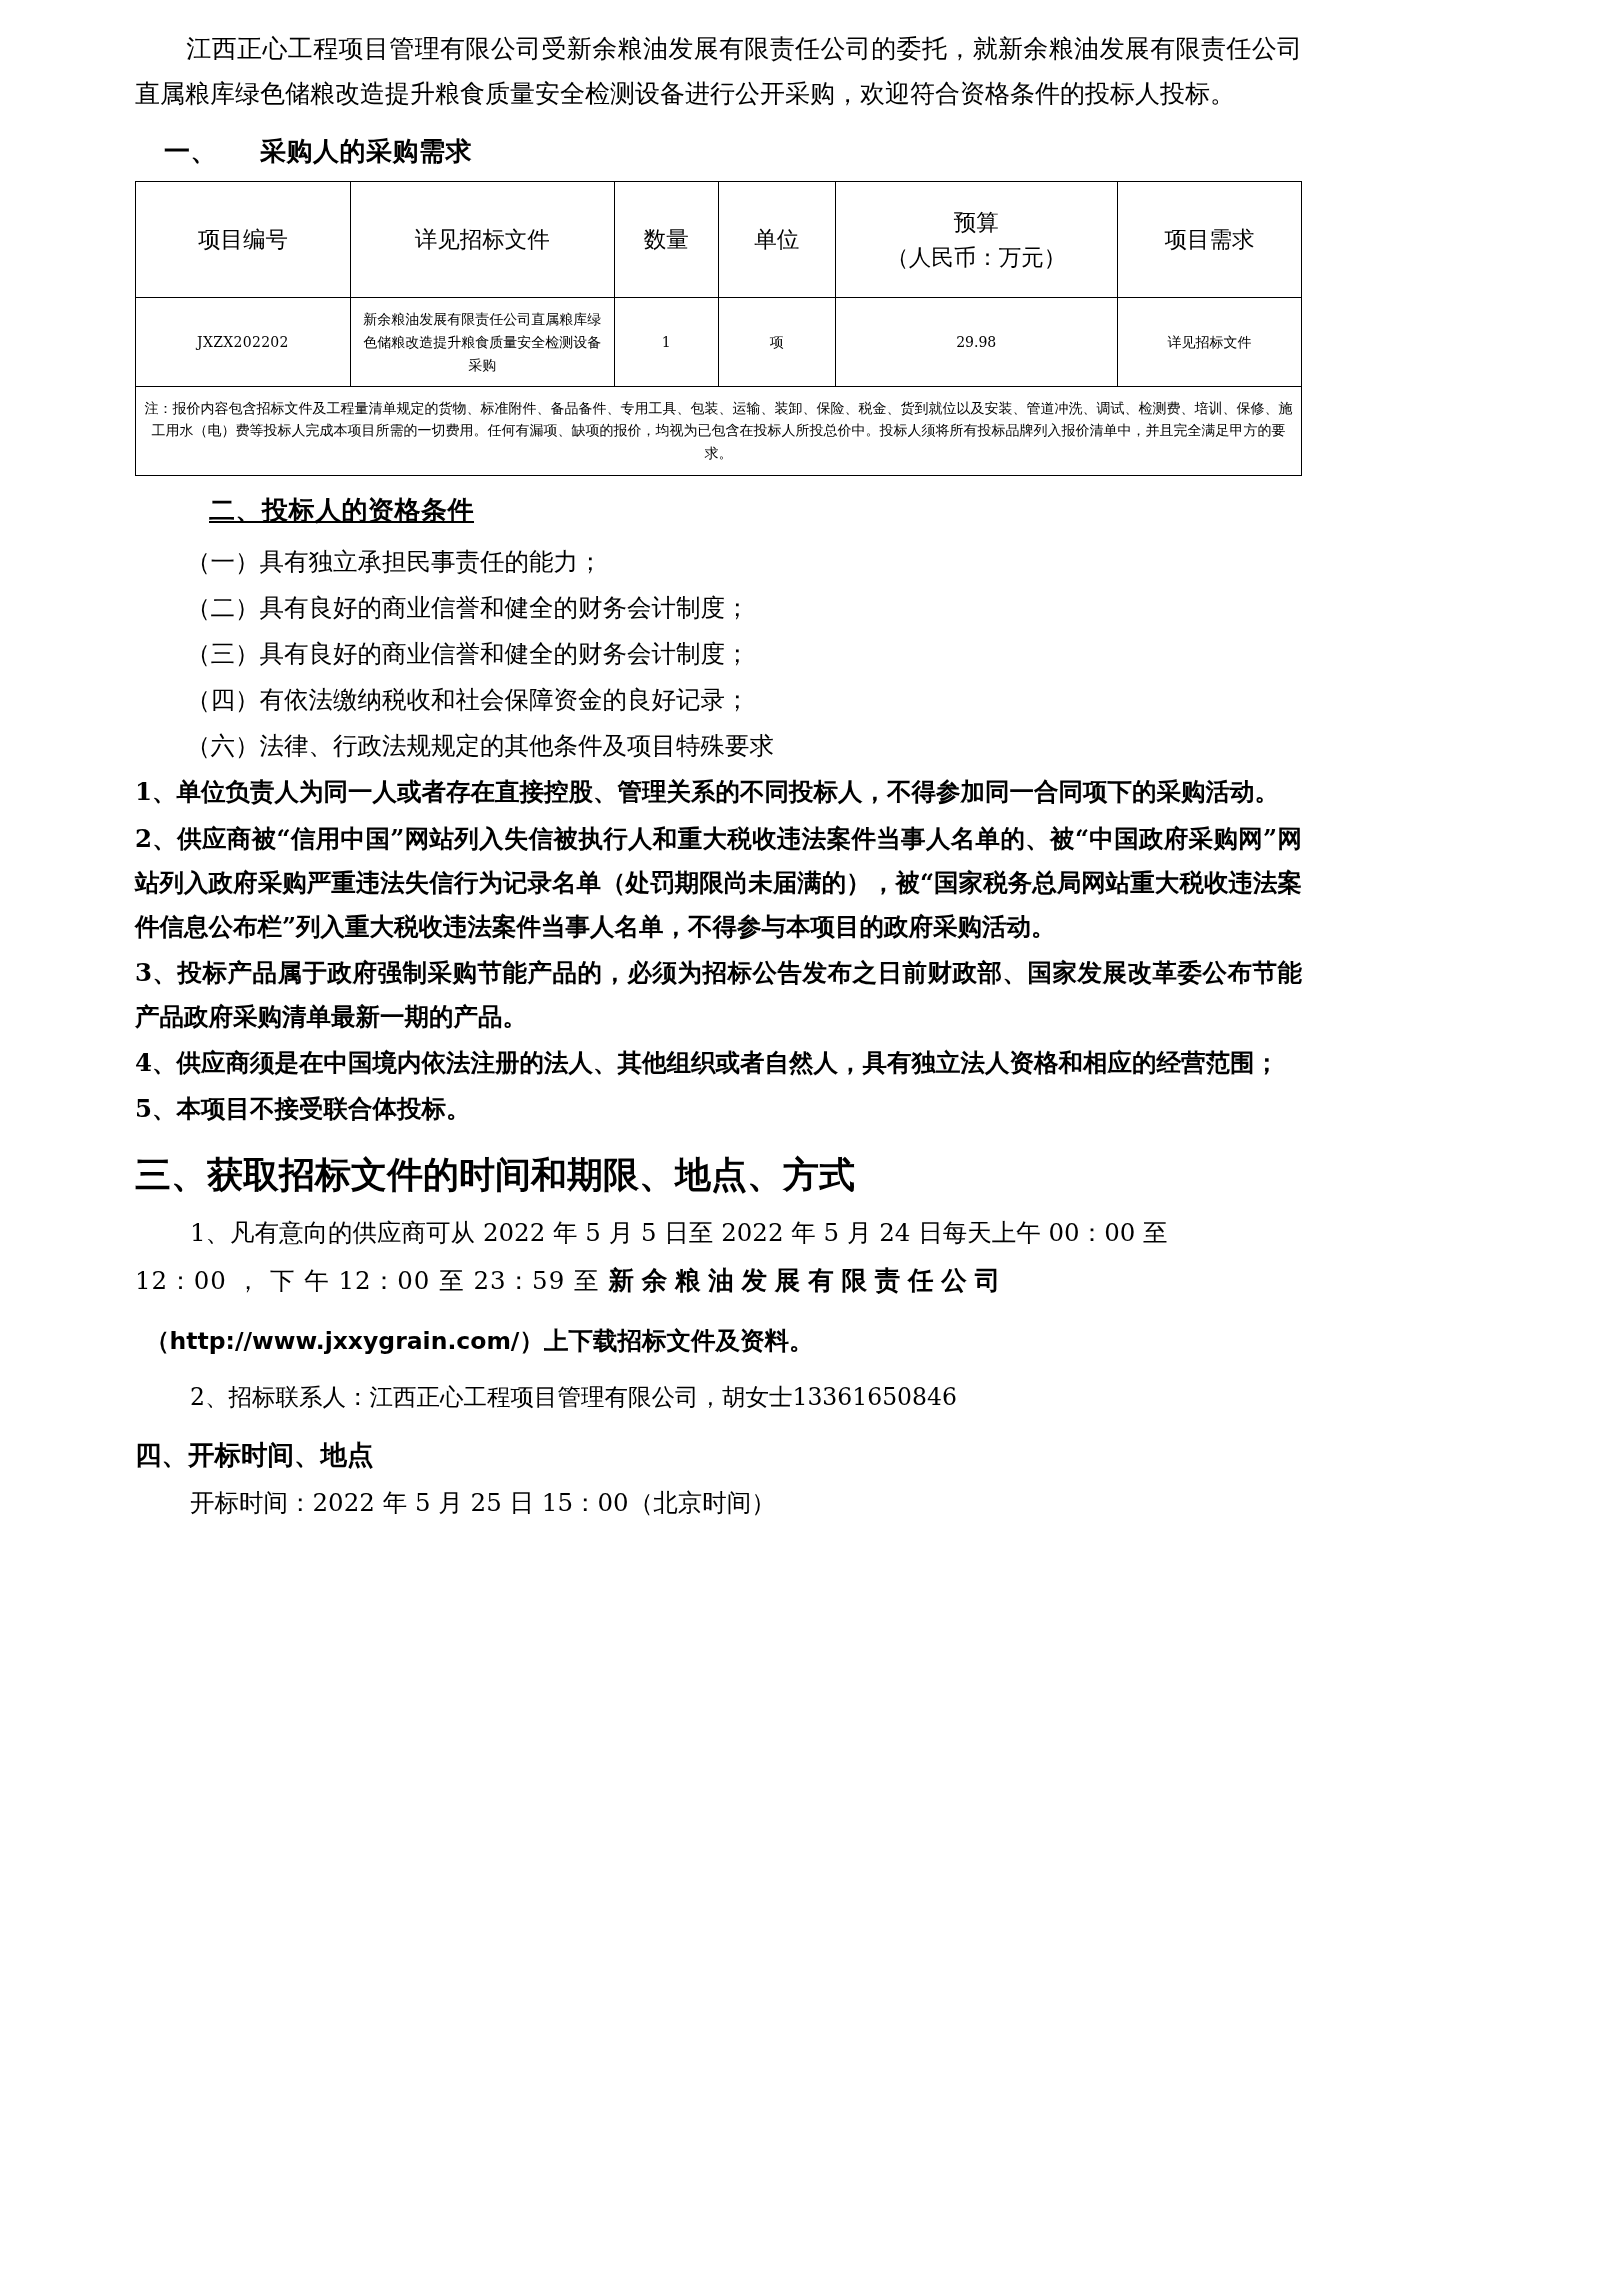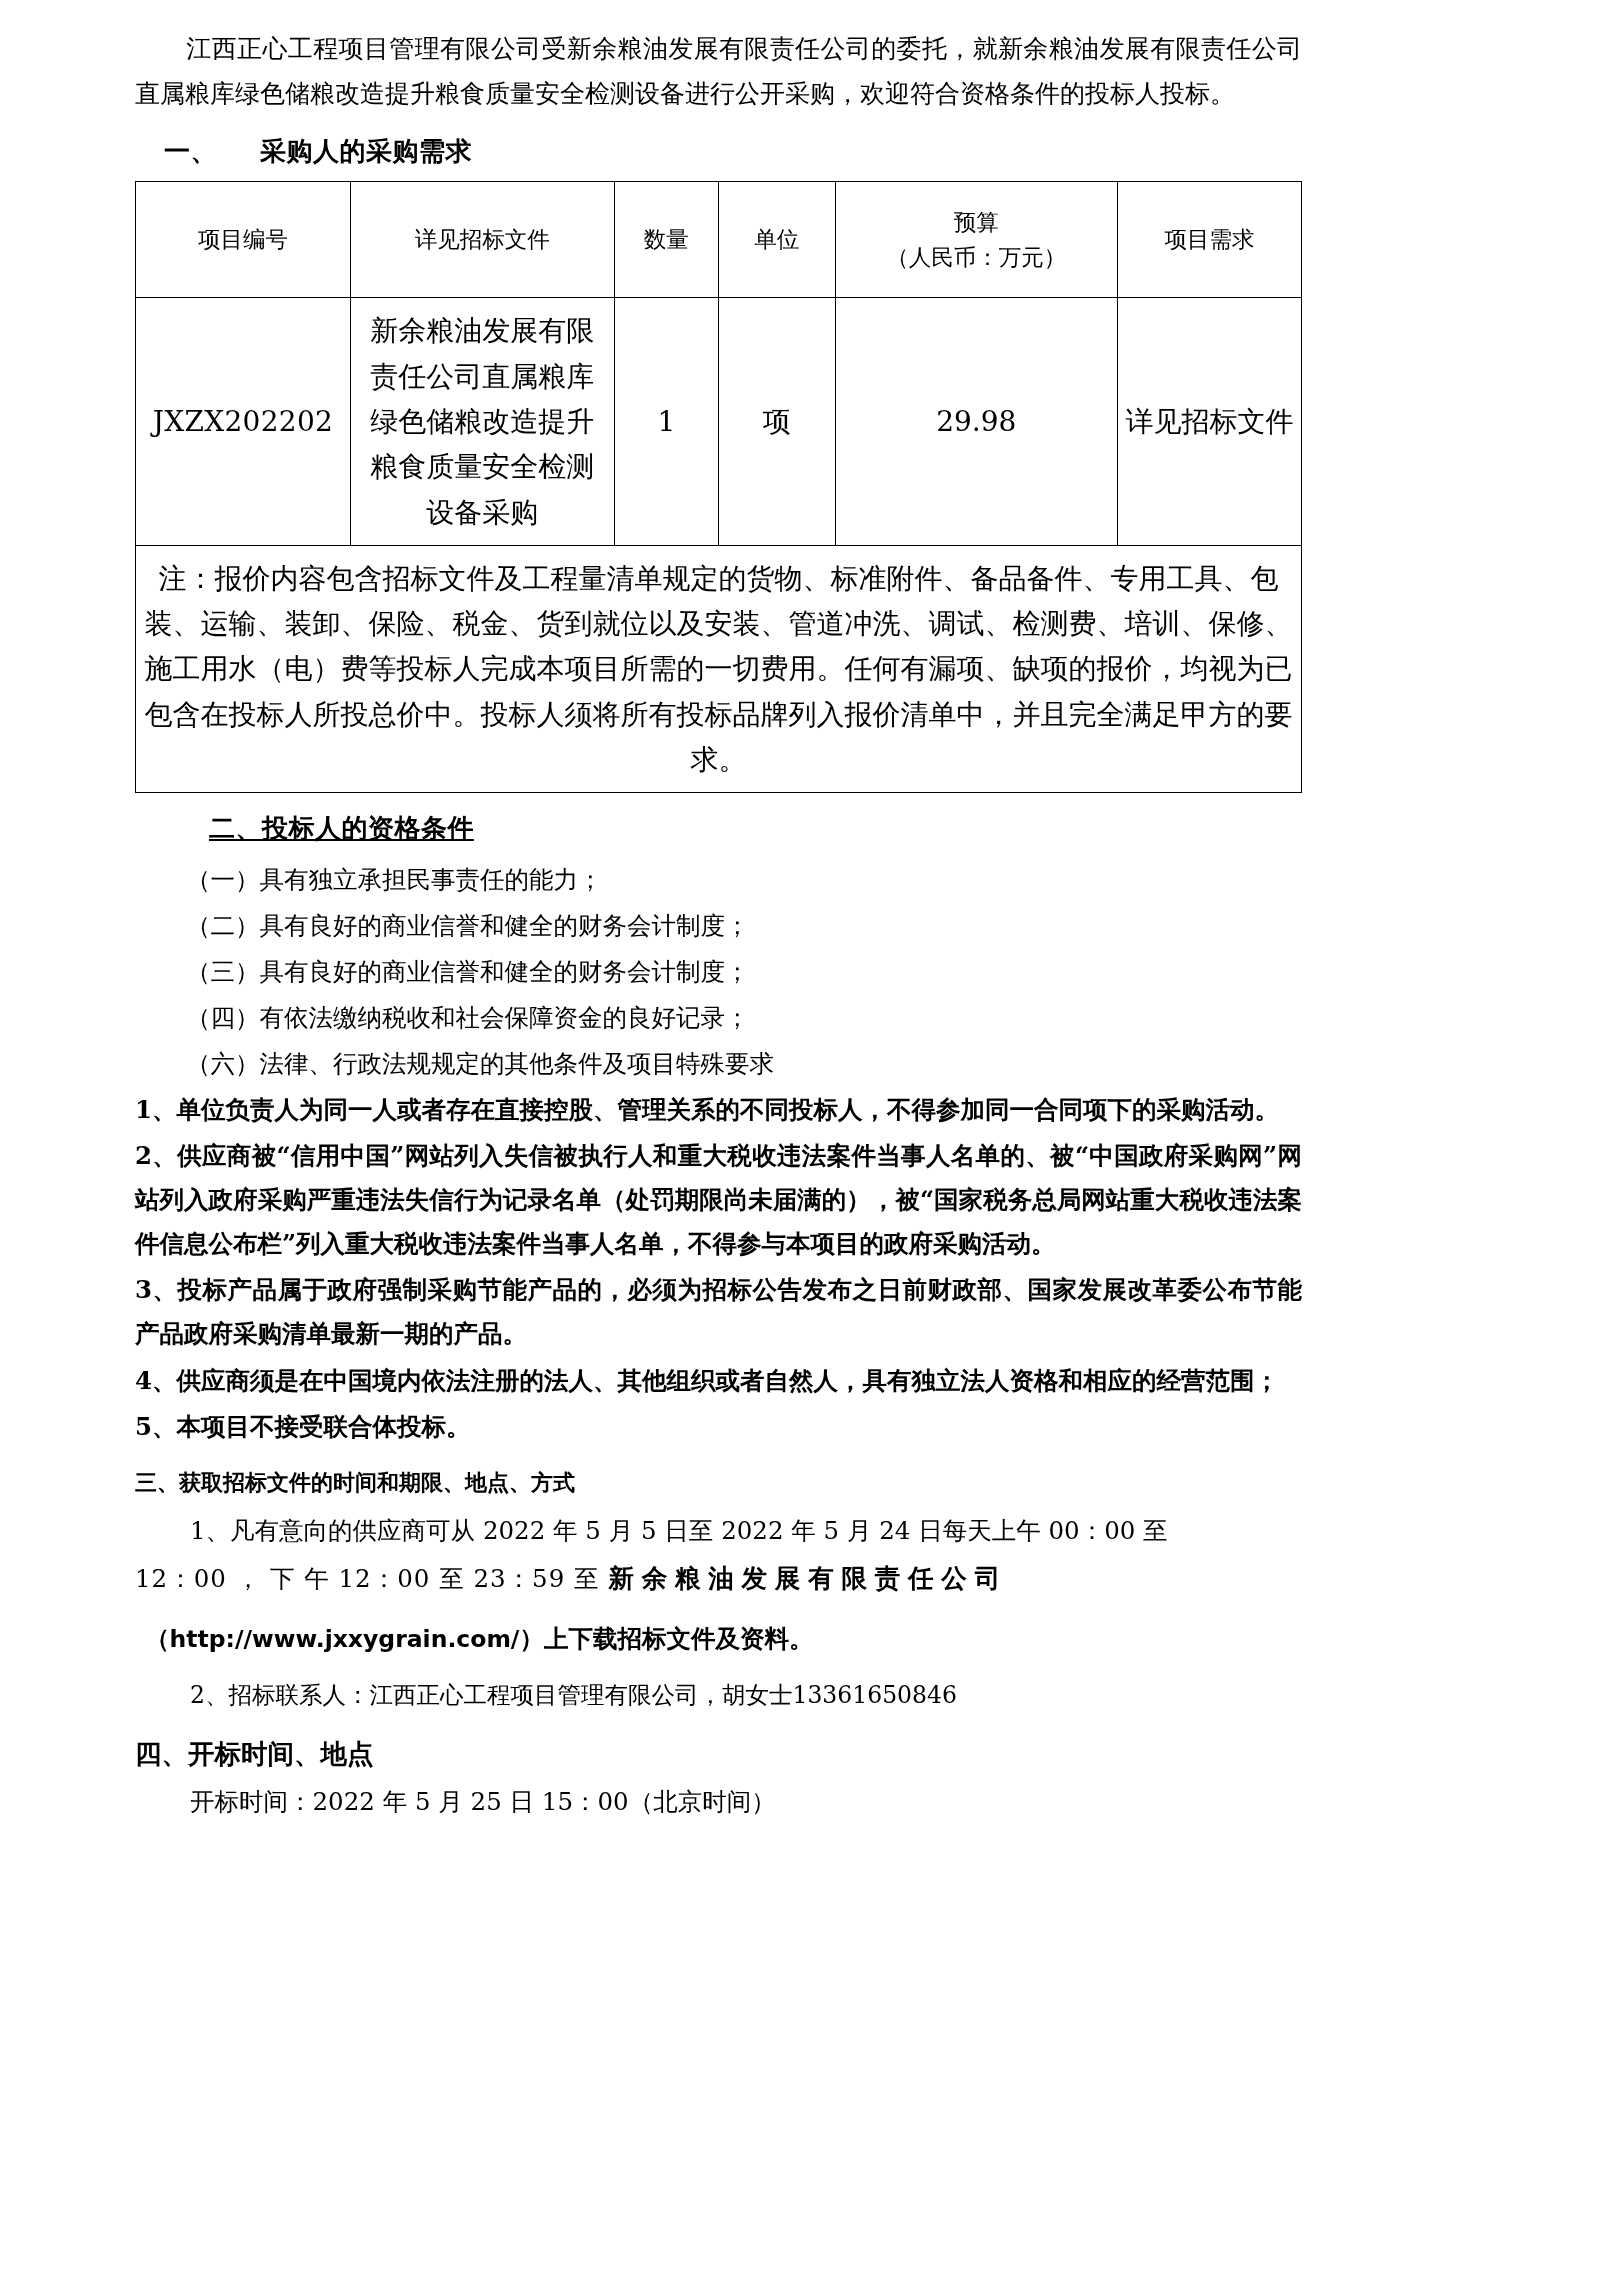--- a/index.html
+++ b/index.html
@@ -41,21 +41,21 @@
   table.req {
     border-collapse: collapse;
     width: 100%;
     table-layout: fixed;
     margin: 3.9px 0 0 0;
   }
   table.req th, table.req td {
     border: 1.3px solid #000;
     text-align: center;
     vertical-align: middle;
-    font-size: 28px;
+    font-size: 14px;
     font-weight: normal;
     padding: 9.8px 5.9px;
     line-height: 1.62;
   }
   table.req th { font-size: 22.5px; height: 96px; }
   .budget-two {
     line-height: 1.55;
   }
   .cell-multiline { line-height: 1.78; font-size: 22.5px; }
   td.code { font-size: 23.5px; letter-spacing: 0.3px; }
@@ -76,21 +76,21 @@
   .para {
     font-size: 24.5px;
     line-height: 1.8;
     text-align: justify;
     text-justify: inter-ideograph;
     margin: 0 0 2px 0;
     font-weight: bold;
   }
 
   h2.sec3 {
-    font-size: 22px;
+    font-size: 36px;
     font-weight: bold;
     margin: 19.6px 0 9.8px 0;
   }
   .item3 {
     font-size: 24.5px;
     line-height: 1.85;
     text-align: justify;
     text-justify: inter-ideograph;
     margin: 0;
   }

